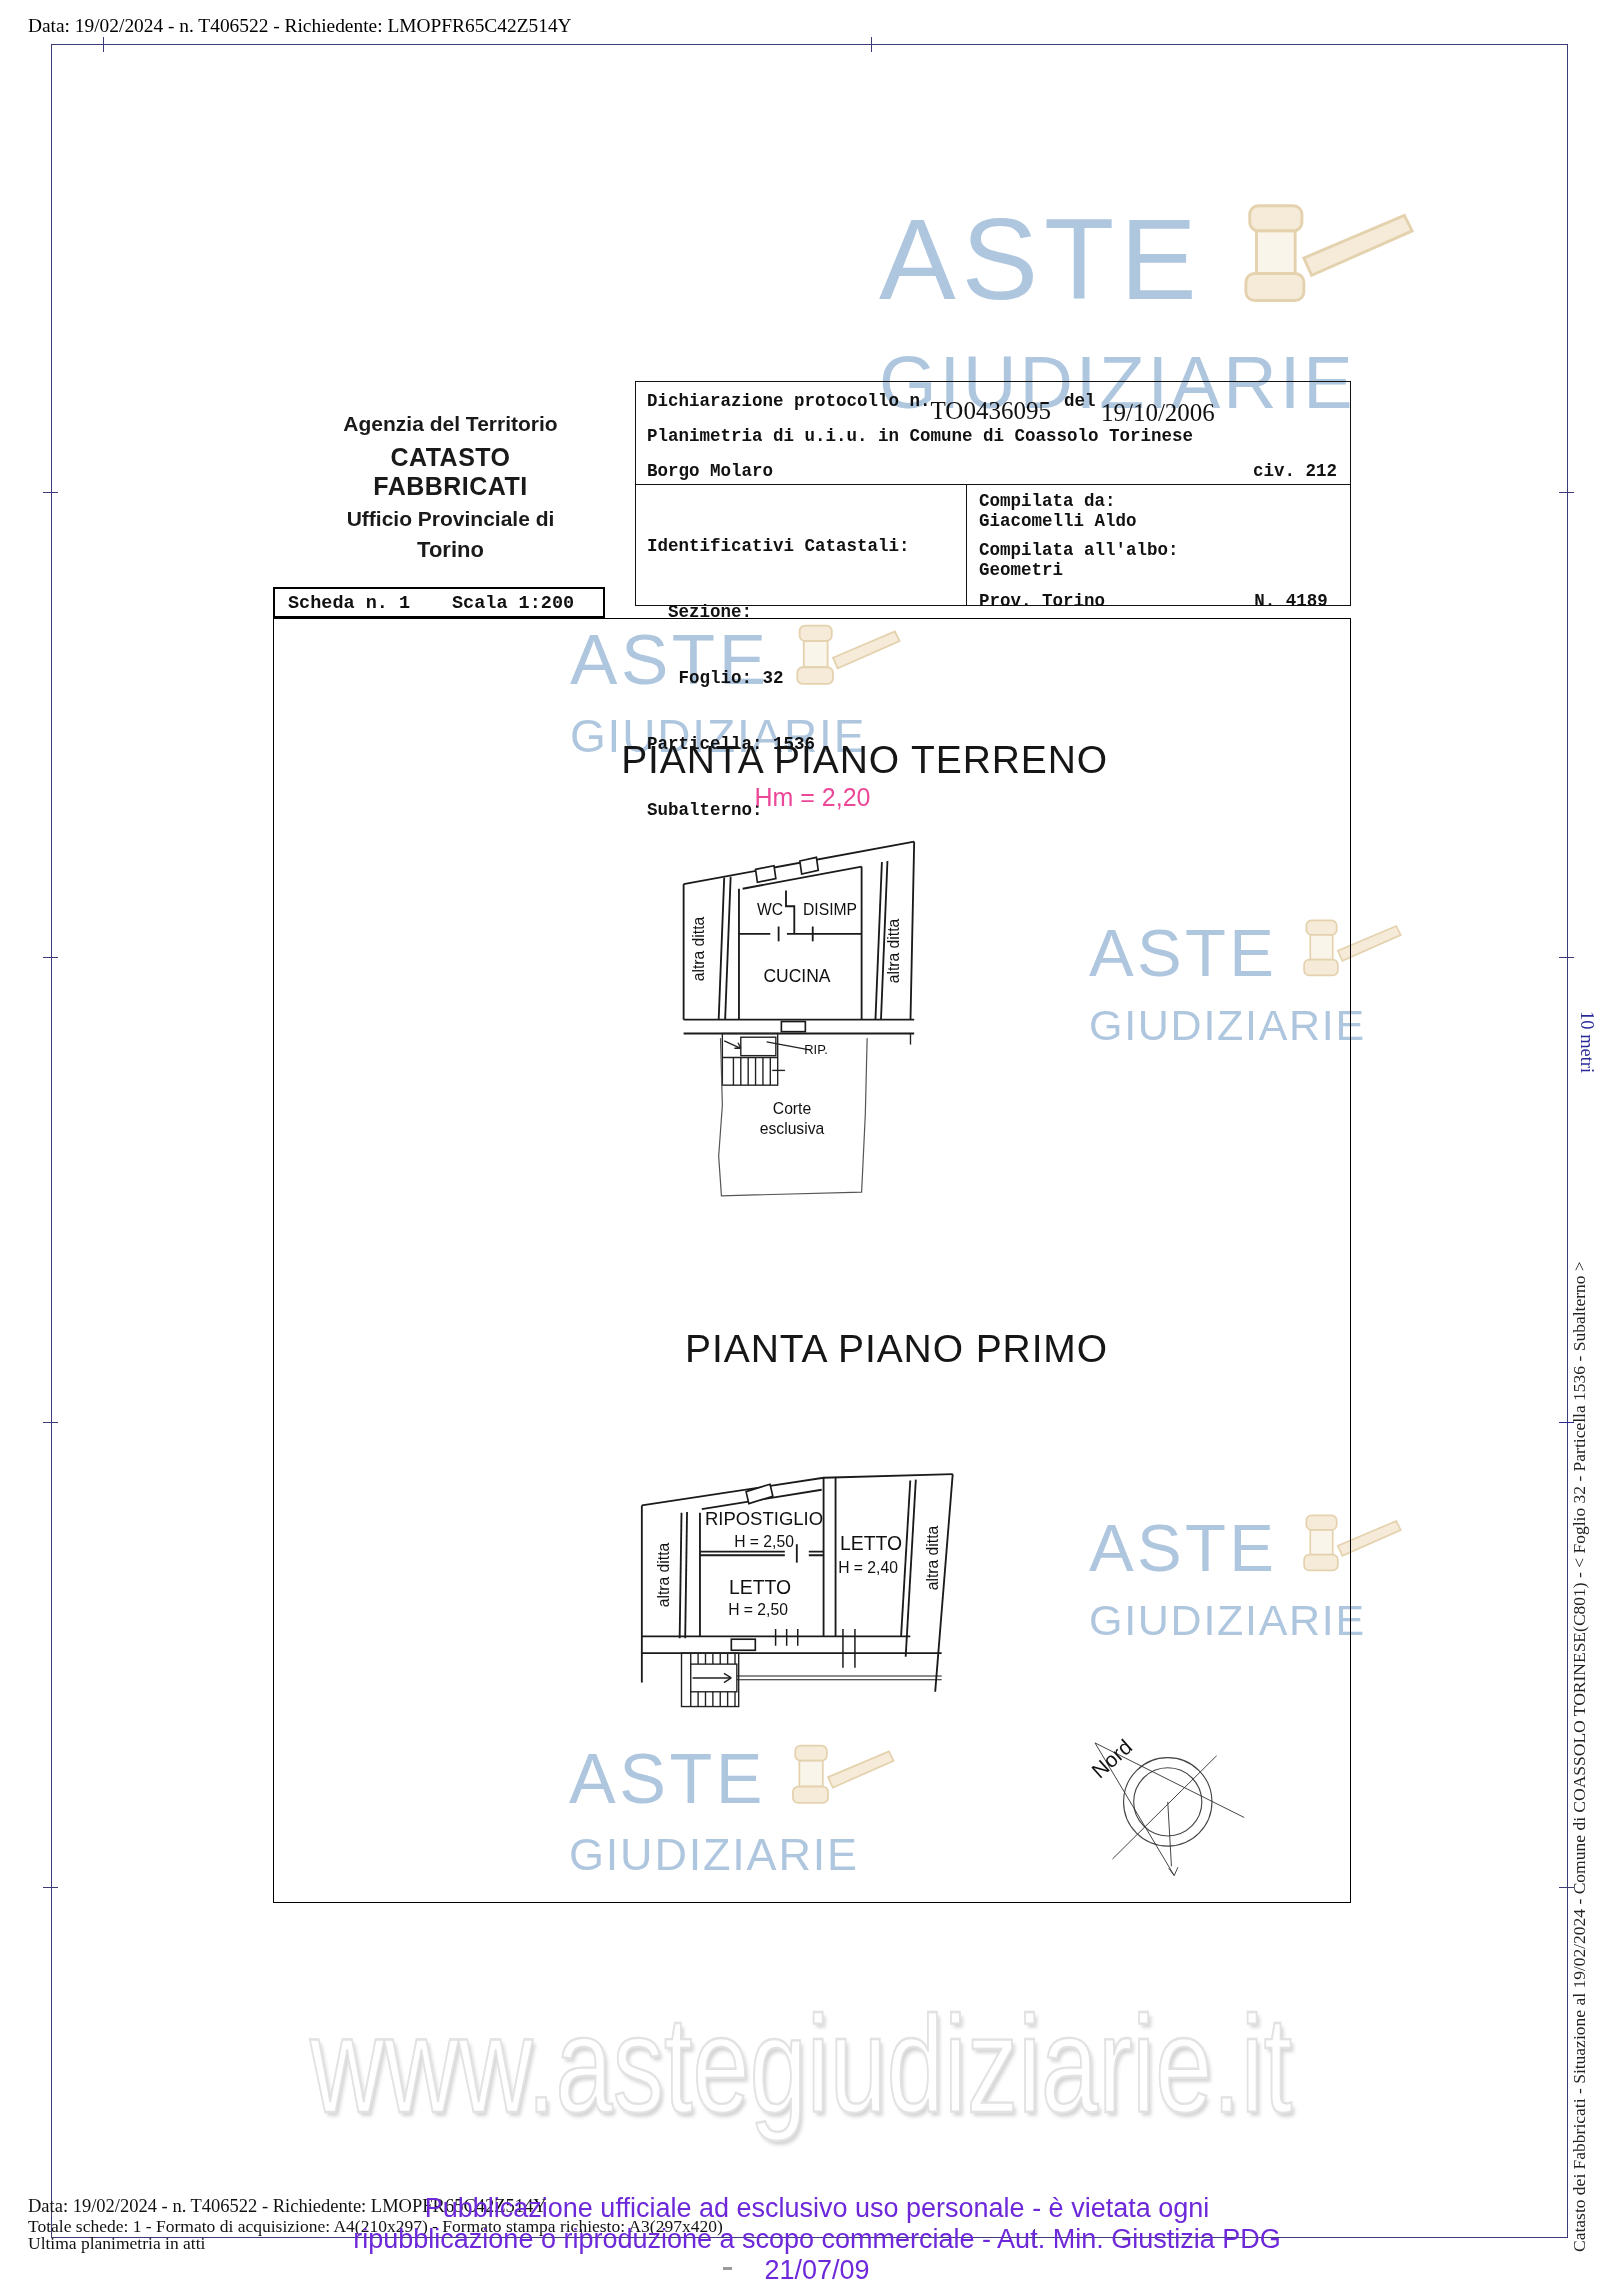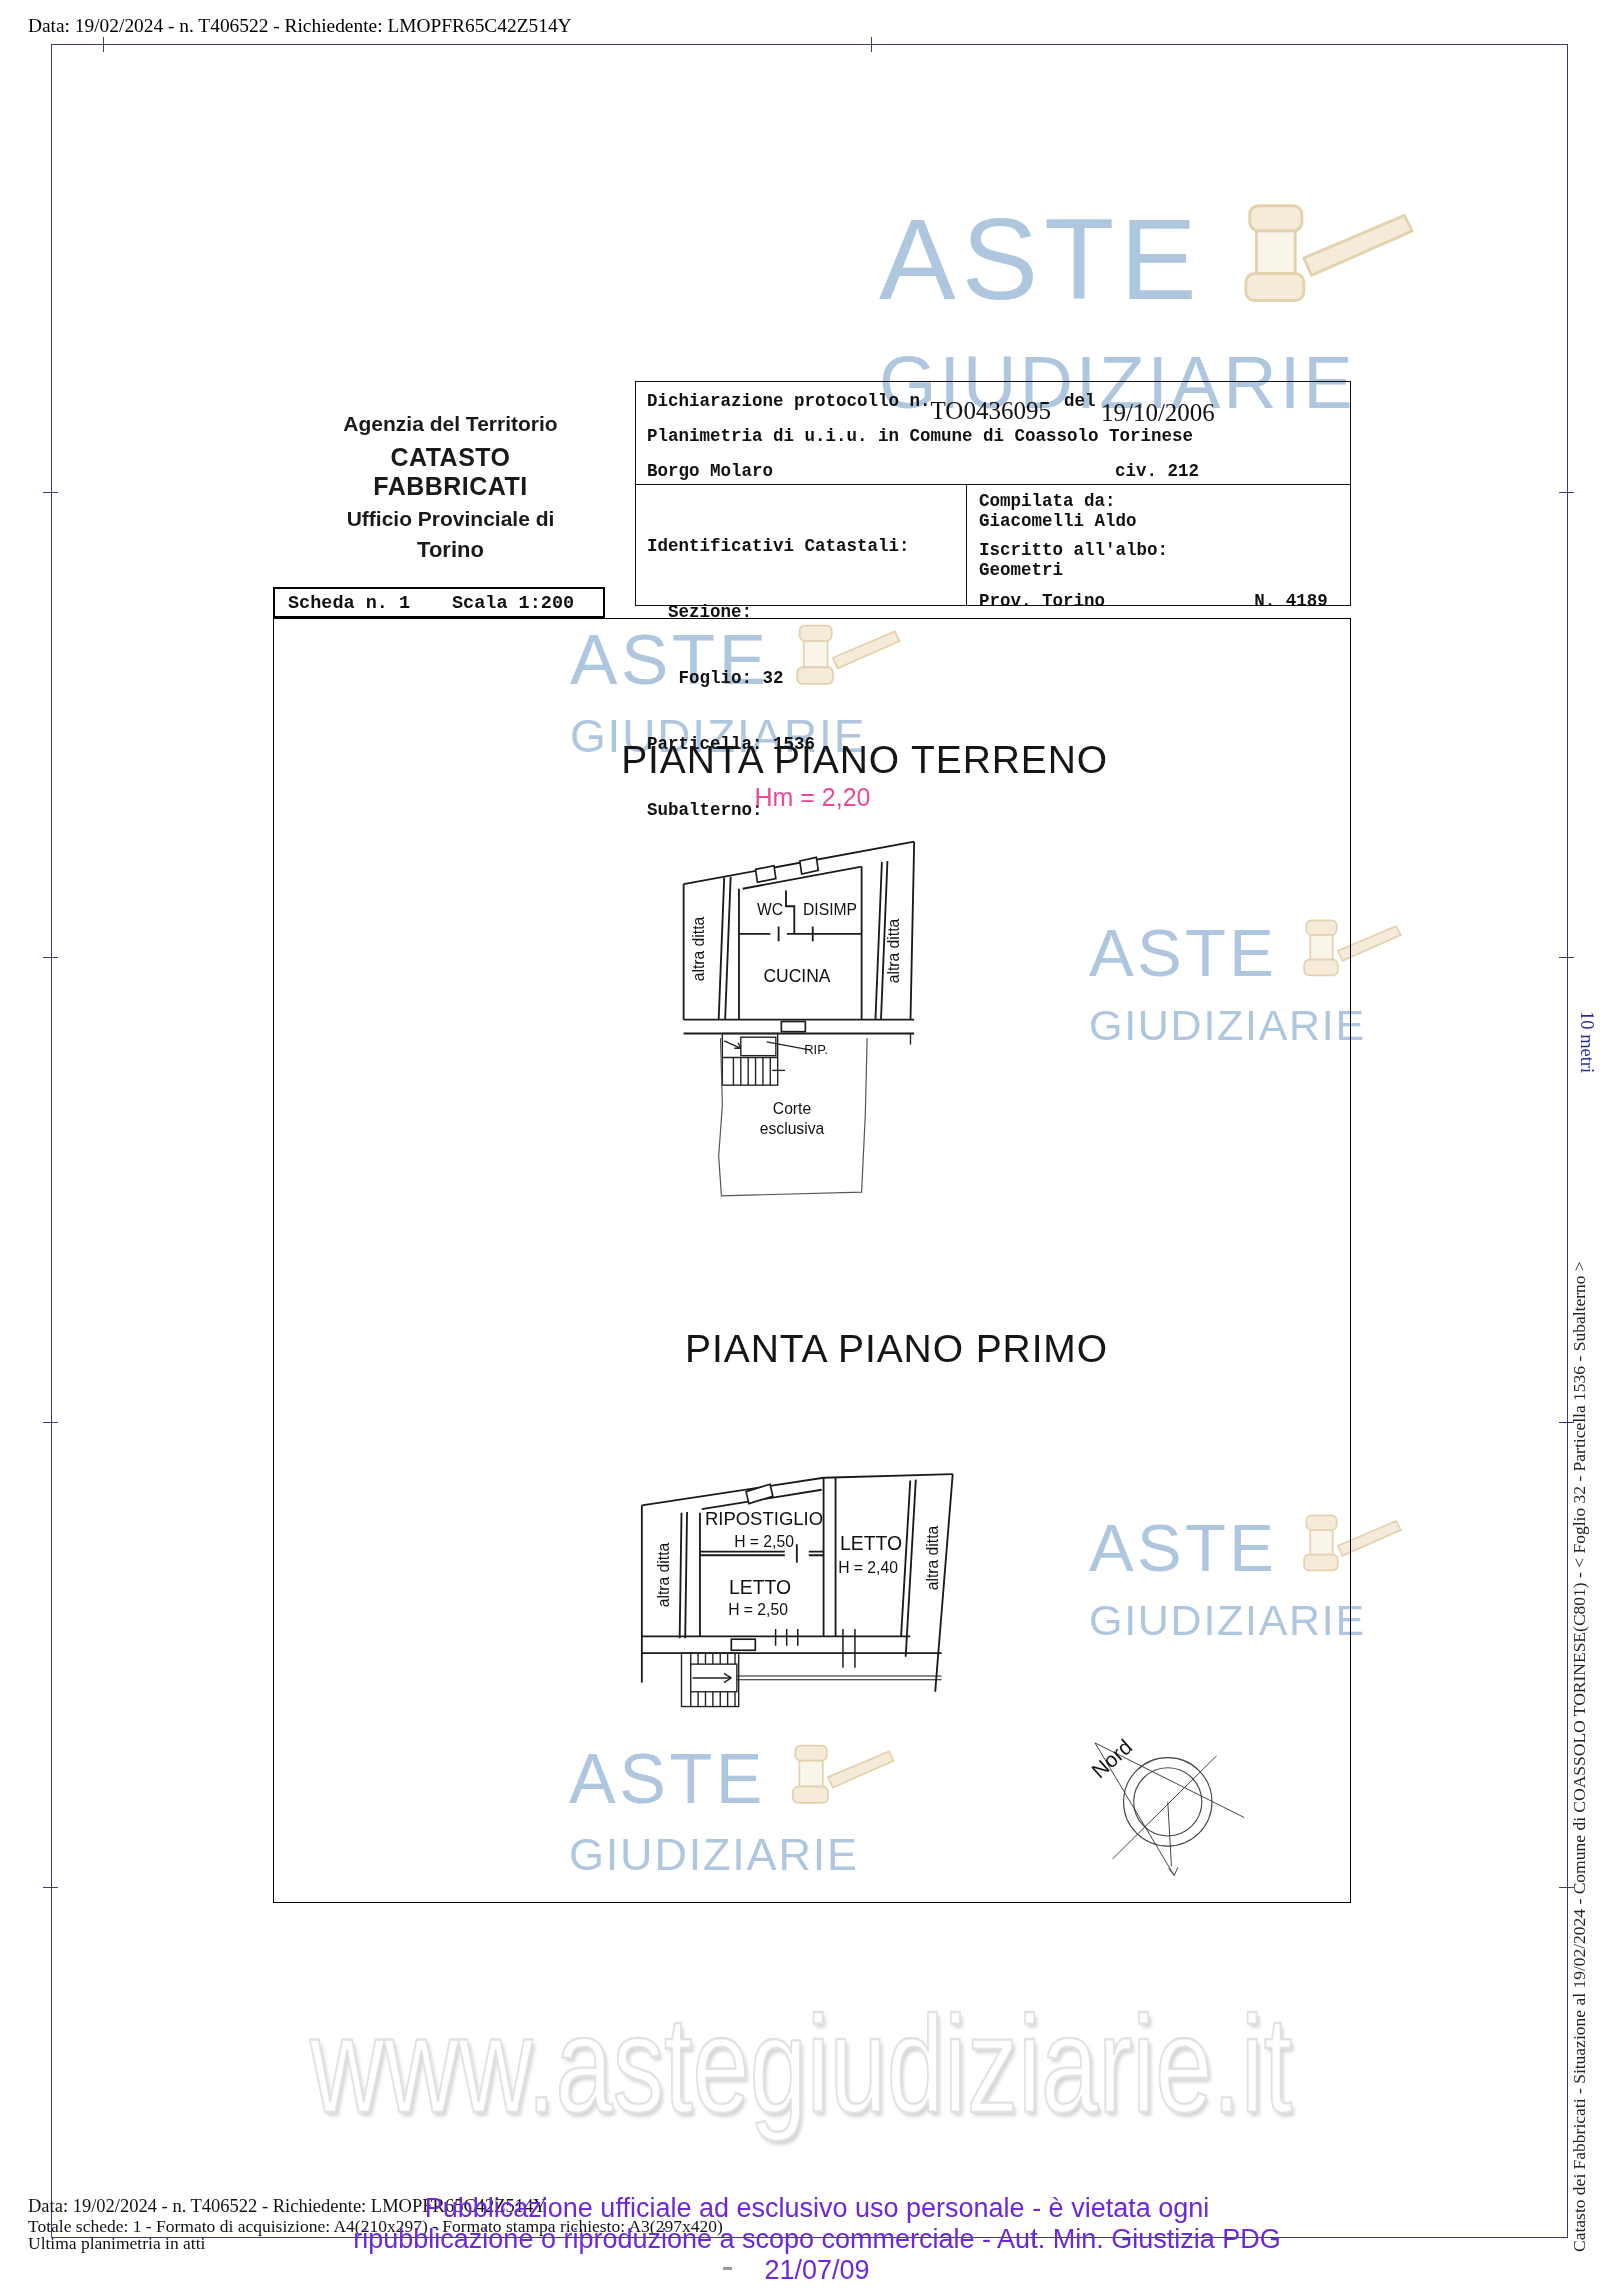--- a/index.html
+++ b/index.html
@@ -177,35 +177,35 @@
   <div class="proto mono">
     <div class="row1">
       <span class="lab">Dichiarazione protocollo n.</span>
       <span class="val" style="margin-top:5.5px">TO0436095</span>
       <span class="lab" style="margin-left:13px">del</span>
       <span class="val" style="margin-top:7.4px;margin-left:5.5px">19/10/2006</span>
     </div>
     <div class="row2">Planimetria di u.i.u. in Comune di Coassolo Torinese</div>
     <div class="row3">
       <span>Borgo Molaro</span>
-      <span style="margin-left:auto;margin-right:138px">civ. 212</span>
+      <span style="margin-left:auto;">civ. 212</span>
     </div>
     <div class="hdiv"></div>
     <div class="vdiv"></div>
     <div class="cad">
       <div>Identificativi Catastali:</div>
       <div>  Sezione:</div>
       <div>   Foglio: 32</div>
       <div>Particella: 1536</div>
       <div>Subalterno:</div>
     </div>
     <div class="cmp">
       <div>Compilata da:</div>
       <div>Giacomelli Aldo</div>
-      <div style="margin-top:9.2px">Iscritto all'albo:</div>
+      <div style="margin-top:9.2px">Compilata all'albo:</div>
       <div>Geometri</div>
       <div style="margin-top:11px;display:flex">
         <span>Prov. Torino</span>
         <span style="margin-left:auto;margin-right:13px">N.  4189</span>
       </div>
     </div>
   </div>
 
   <div class="scheda mono">
     <span style="left:13px">Scheda n. 1</span>

